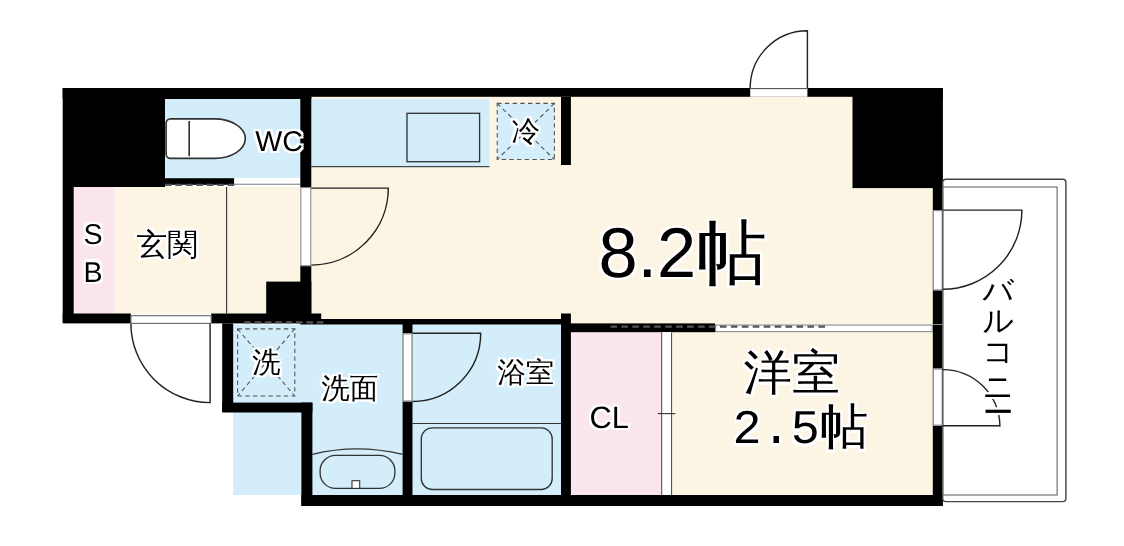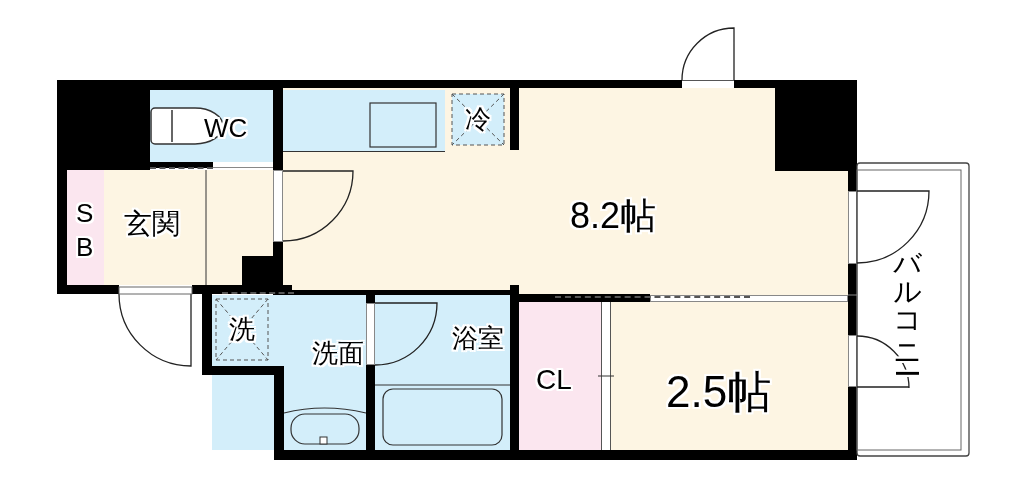--- a/index.html
+++ b/index.html
@@ -100,26 +100,27 @@
     <line x1="598" y1="376" x2="614" y2="376" stroke="#333" stroke-width="1"></line>
 
     <rect x="857" y="163" width="112" height="293" rx="3" fill="none" stroke="#444" stroke-width="1.3"></rect>
     <rect x="857" y="170" width="104" height="280" fill="none" stroke="#666" stroke-width="1"></rect>
 
     <path d="M857 191 h72 a72 72 0 0 1 -72 72" fill="none" stroke="#222" stroke-width="1.3"></path>
     <path d="M857 336 a52 52 0 0 1 52 52 M857 387 h52" fill="none" stroke="#222" stroke-width="1.3"></path>
     <line x1="848" y1="295" x2="857" y2="295" stroke="#888" stroke-width="1"></line>
   </svg>
 
-  <div class="lbl" style="left:204px;top:115px;font-size:26px;">WC</div>
+  <div class="lbl" style="left:232px;top:115px;font-size:26px;">WC</div>
   <div class="lbl" style="left:465px;top:106px;font-size:26px;">冷</div>
-  <div class="lbl" style="left:570px;top:198px;font-size:36px;text-align:center;">8.2帖</div>
+  <div class="lbl" style="left:544px;top:198px;font-size:64px;text-align:center;">8.2帖</div>
   <div class="lbl" style="left:76px;top:200px;font-size:26px;">S</div>
   <div class="lbl" style="left:76px;top:234px;font-size:26px;">B</div>
   <div class="lbl" style="left:124px;top:210px;font-size:28px;font-family:Liberation Serif, serif;">玄関</div>
   <div class="lbl" style="left:229px;top:316px;font-size:26px;">洗</div>
-  <div class="lbl" style="left:292px;top:340px;font-size:26px;margin-left:20px;">洗面</div>
+  <div class="lbl" style="left:292px;top:340px;font-size:26px;">洗面</div>
   <div class="lbl" style="left:408px;top:325px;font-size:26px;margin-left:44px;">浴室</div>
   <div class="lbl" style="left:536px;top:366px;font-size:28px;">CL</div>
-  <div class="lbl" style="left:666px;top:370px;font-size:44px;">2.5帖</div>
+  <div class="lbl" style="left:676px;top:318px;font-size:44px;">洋室</div>
+  <div class="lbl" style="left:666px;top:370px;font-size:44px;font-family:Liberation Mono, monospace;">2.5帖</div>
   <div class="lbl" style="left:893px;top:232px;font-size:28px;writing-mode:vertical-rl;">バルコニー</div>
 
 </div>
 
 </body></html>

